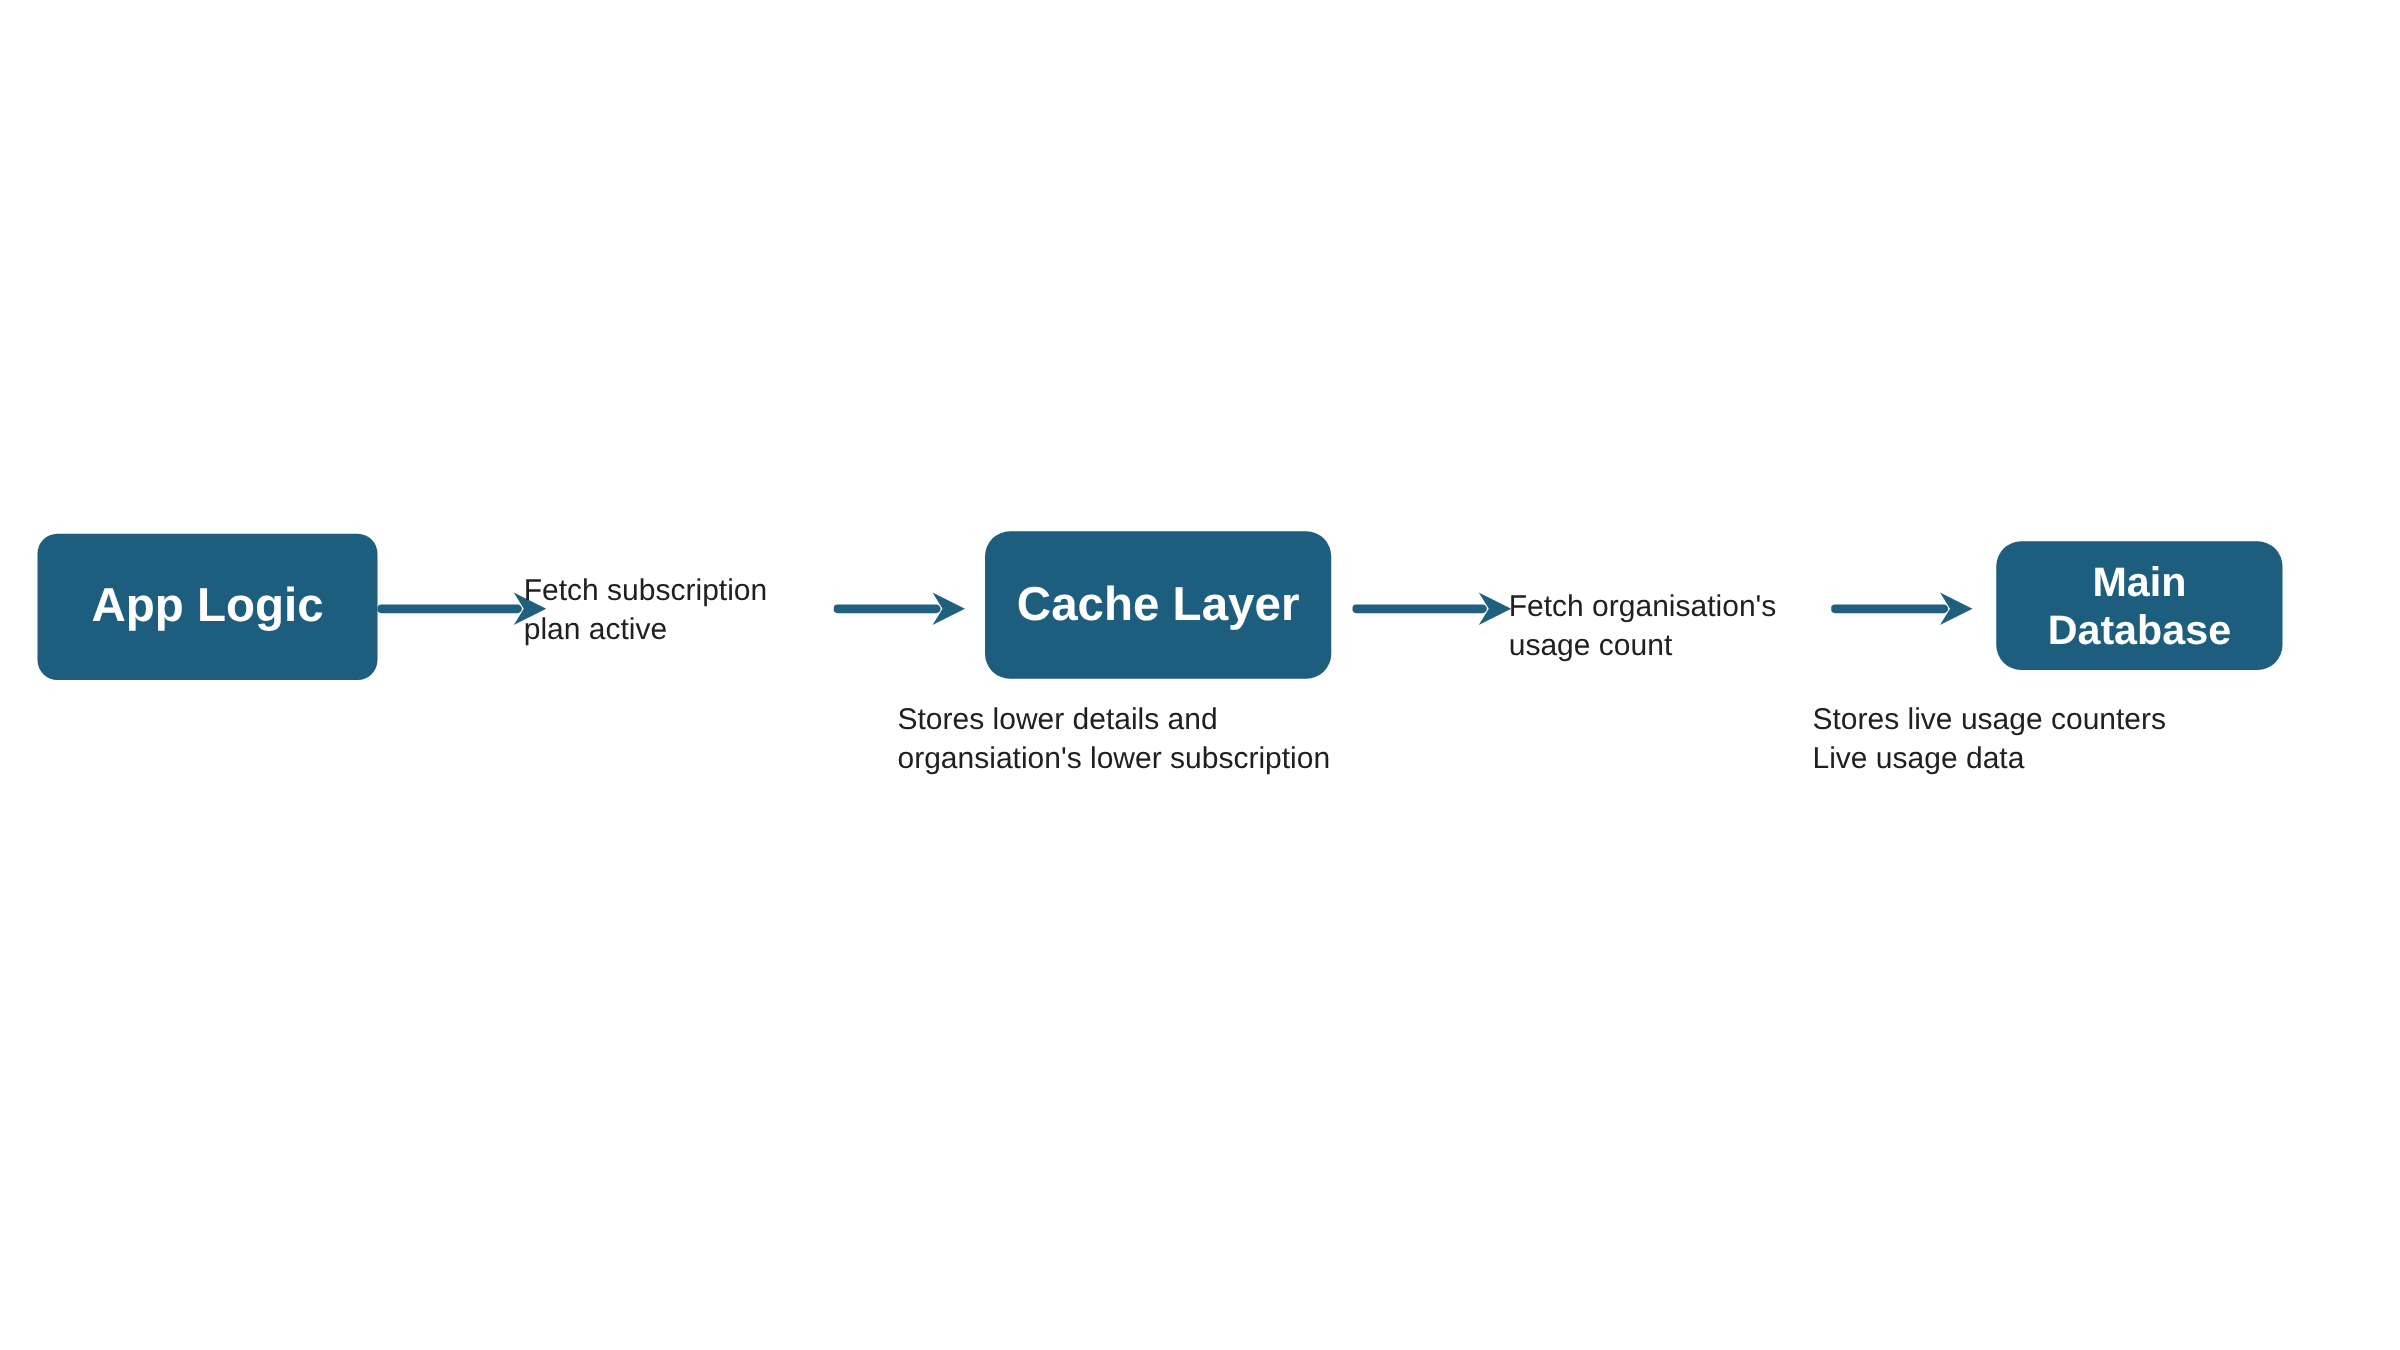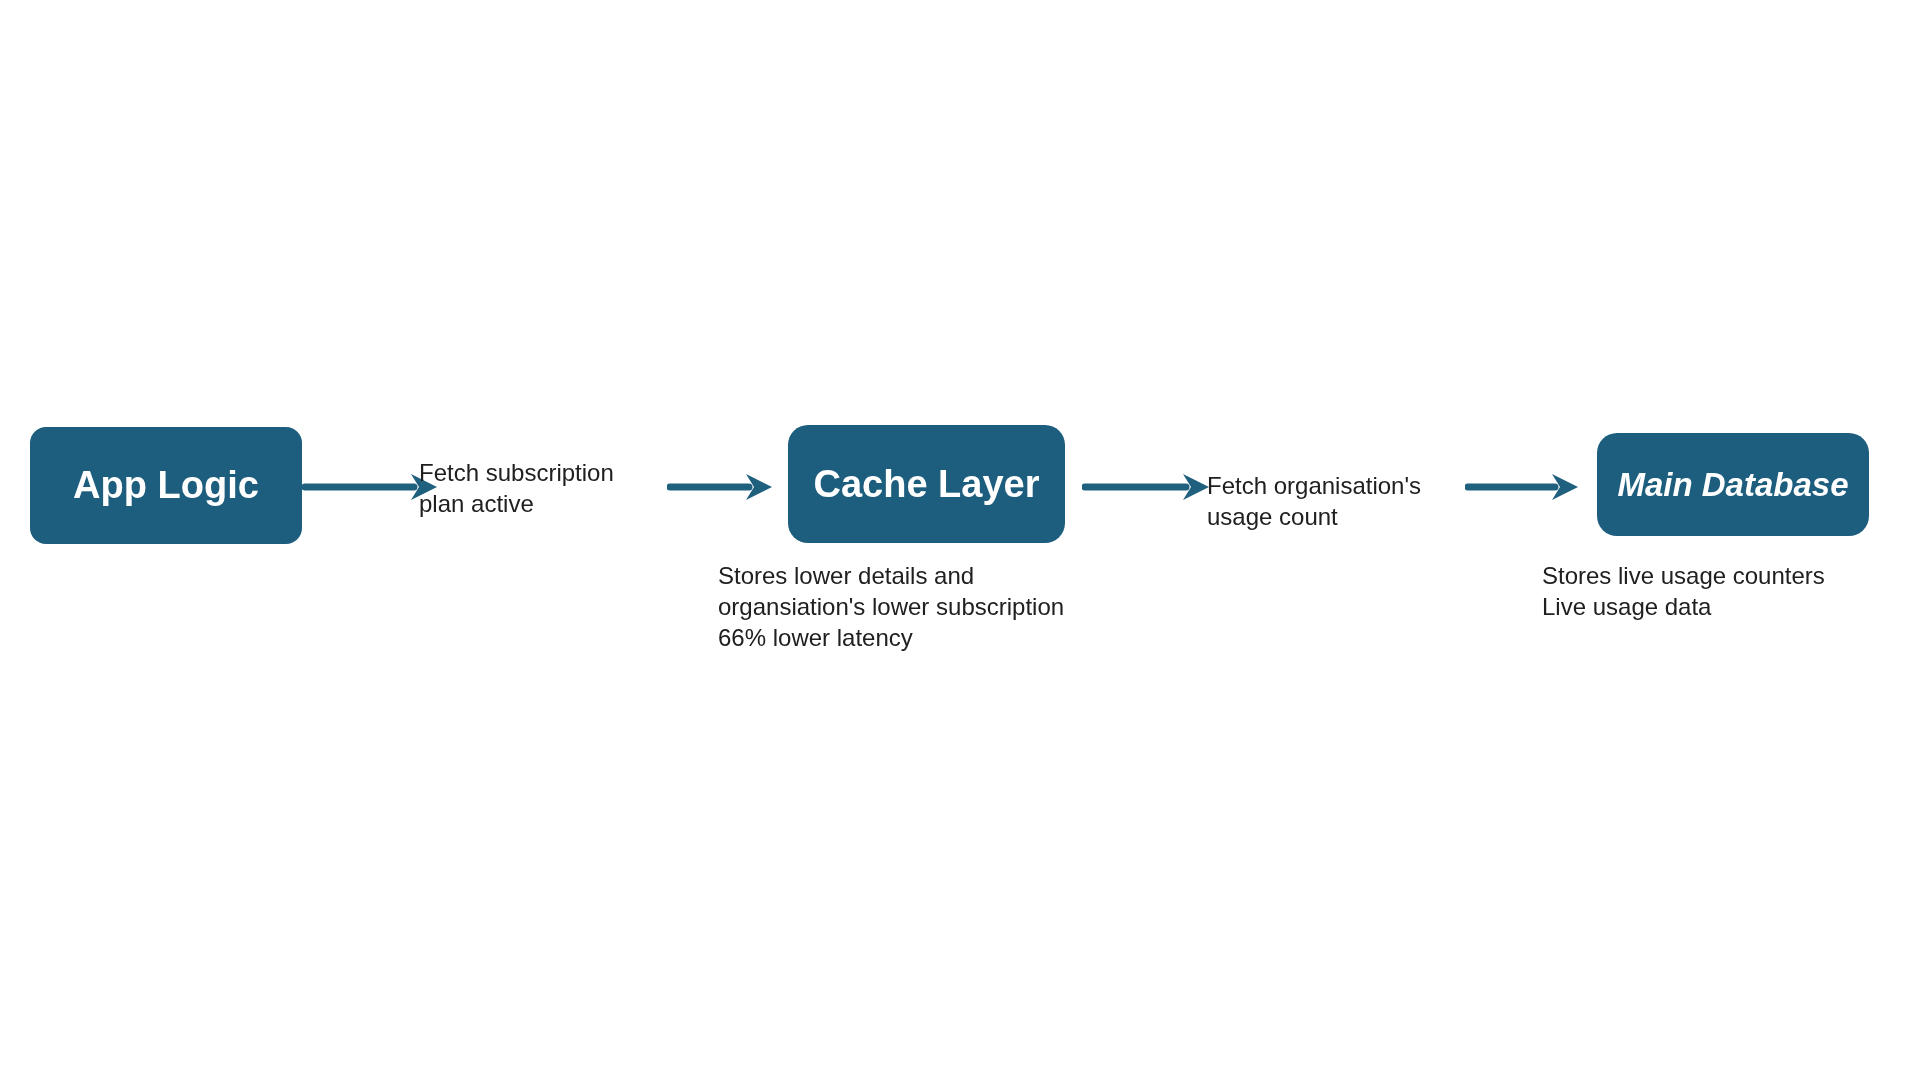--- a/index.html
+++ b/index.html
@@ -25,33 +25,33 @@
     position:absolute;
     background:var(--node_fill);
     border-radius:20px;
     display:flex;align-items:center;justify-content:center;
     color:var(--node_text);
     font-weight:bold;
     text-align:center;
   }
   .node-app-logic   {left:30px;  top:427px; width:272px; height:117px; font-size:38px;border-radius:16px;}
   .node-cache-layer {left:788px; top:425px; width:277px; height:118px; font-size:38px;text-align:center;}
-  .node-main-db     {left:1597px;top:433px; width:272px; height:103px; font-size:33px;font-style:italic;}
+  .node-main-db     {left:1597px;top:433px; width:229px; height:103px; font-size:33px;}
 
   .edge-label, .node-caption{
     position:absolute;
     color:var(--label_text);
     font-size:24px;
     line-height:31px;
     white-space:nowrap;
   }
   .edge-label-1{left:419px; top:457px; width:260px;}
   .edge-label-2{left:1207px;top:470px; width:260px;}
   .caption-cache{left:718px; top:560px; width:420px;}
-  .caption-db   {left:1542px;top:560px; width:340px;}
+  .caption-db   {left:1450px;top:560px; width:340px;}
 
   .arrow{position:absolute;top:467px;height:40px;}
   .arrow svg{display:block;}
   .arrow-1{left:302px; width:136px;}
   .arrow-2{left:667px; width:106px;}
   .arrow-3{left:1082px;width:128px;}
   .arrow-4{left:1465px;width:114px;}
   .arrow line{stroke:var(--arrow);stroke-width:7;stroke-linecap:round;}
   .arrow path{fill:var(--arrow);}
 </style>
@@ -83,21 +83,20 @@
     </svg>
   </span>
 
   <div class="node node-cache-layer">
     <span>Cache Layer</span>
   </div>
 
   <div class="node-caption caption-cache">
     <div>Stores lower details and</div>
     <div>organsiation's lower subscription</div>
-    <div>66% lower latency</div>
   </div>
 
   <span class="arrow arrow-3">
     <svg width="128" height="40" viewBox="0 0 128 40" aria-hidden="true">
       <line x1="3" y1="20" x2="104" y2="20"></line>
       <path d="M 101 7 L 127 20 L 101 33 L 109 20 Z"></path>
     </svg>
   </span>
 
   <div class="edge-label edge-label-2">

